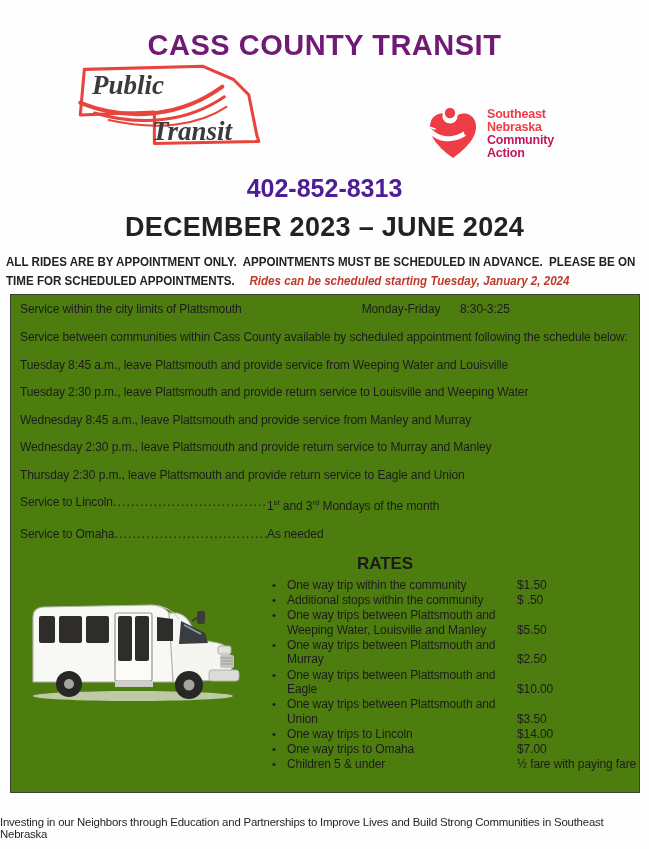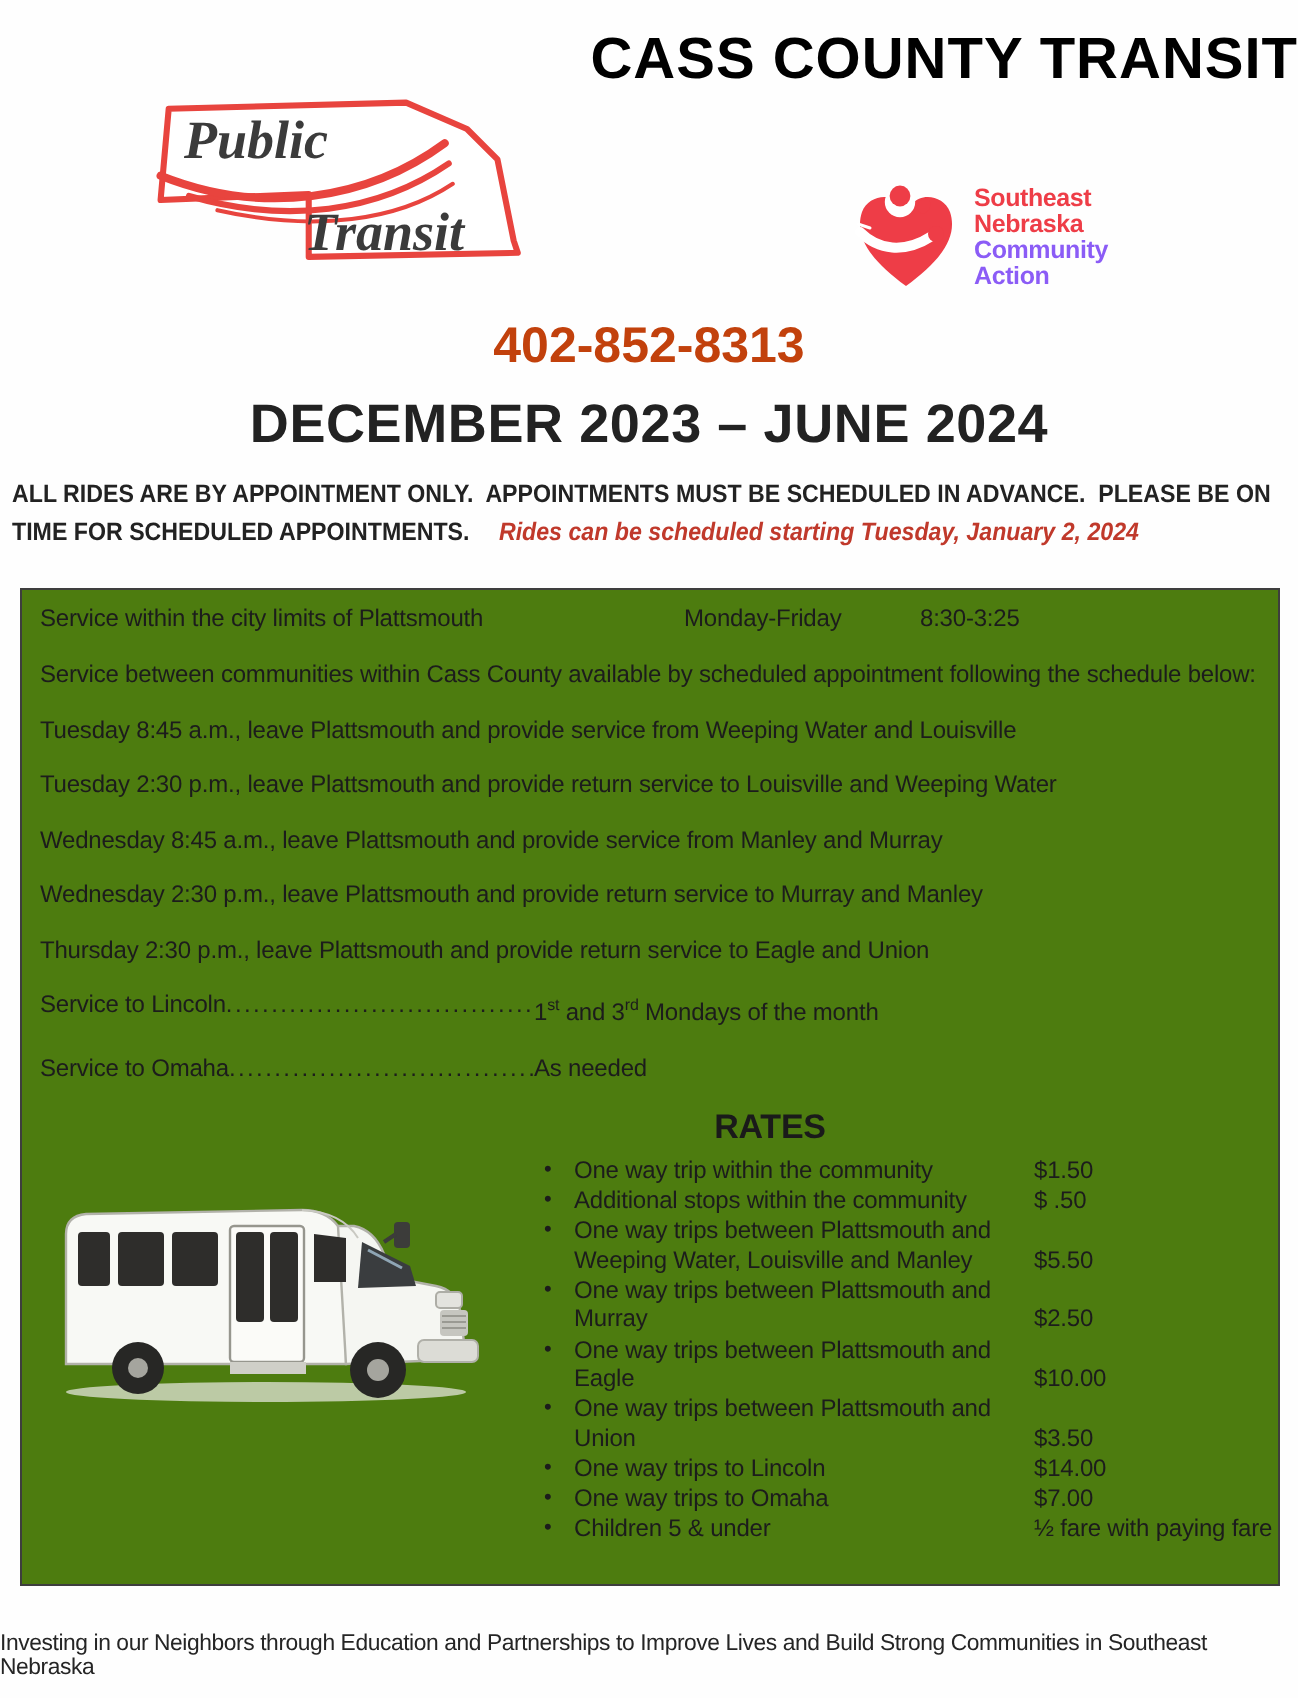--- a/index.html
+++ b/index.html
@@ -7,57 +7,57 @@
   body {
     width:649px; height:849px;
     font-family:"Liberation Sans", sans-serif;
     color:#1c1c1c;
     position:relative;
     overflow:hidden;
   }
   .page { width:649px; height:849px; position:relative; background:#fefefe; }
 
   
-  .title-l1 { text-align:right; font-weight:bold; font-size:29px; letter-spacing:.5px; padding-top:14px; color:#000000; }
+  .title-l1 { text-align:center; font-weight:bold; font-size:29px; letter-spacing:.5px; padding-top:29px; color:#701a75; }
   .title-l2 { text-align:center; font-weight:bold; font-size:29px; letter-spacing:.5px; margin-top:5px; color:#232323; }
 
   
   .logo-row { position:relative; height:102px; margin-top:2px; }
   .pt-logo { position:absolute; left:60px; top:0; width:208px; height:100px; }
   .pt-logo svg { position:absolute; left:0; top:0; }
   .pt-word { position:absolute; font-family:"Liberation Serif", serif; font-style:italic; font-weight:bold; color:#3b3b3b; }
   .pt-public { left:32px; top:6px; font-size:27px; }
   .pt-transit { left:92px; top:52px; font-size:27px; }
   .snca-logo { position:absolute; left:425px; top:10px; display:flex; align-items:center; gap:6px;margin-top:30px; }
   .snca-text { line-height:13px; font-weight:bold; font-size:12.5px; letter-spacing:-.2px; }
   .snca-red { color:#ee3d47; }
-  .snca-blue { color:#8b5cf6; }
-
-  
-  .phone { text-align:center; font-weight:bold; font-size:25px; margin-top:8px; color:#c2410c; }
+  .snca-blue { color:#be185d; }
+
+  
+  .phone { text-align:center; font-weight:bold; font-size:25px; margin-top:8px; color:#4c1d95; }
   .dates { text-align:center; font-weight:bold; font-size:27px; margin-top:9px; letter-spacing:.3px; color:#222; }
 
   
   .notice {
     width:700px; transform:scaleX(.92); transform-origin:left top;
     margin:10px 0 0 6px; font-weight:bold; font-size:12.6px; line-height:1.5;
     white-space:pre-wrap; color:#222;
   }
   .notice-red { color:#c0392b; font-style:italic; margin-left:16px; }
 
   
   .schedule-box {
     position:absolute; left:10px; top:294px; width:630px; height:499px;
     border:1.6px solid #3e3e3e; background:#4d7c0f;
     padding:7px 9px 0 9px; font-size:12px; letter-spacing:-.1px;
     overflow:hidden;
   }
   .cityrow { display:flex; white-space:nowrap; margin-bottom:13px; line-height:15px; }
   .city-label { width:322px; }
-  .city-days { width:118px; }
+  .city-days { width:118px;text-align:center; }
   .boxline { white-space:nowrap; overflow:hidden; margin-bottom:12.5px; line-height:15px; }
   .dotrow { display:flex; white-space:nowrap; margin-bottom:12.5px; line-height:15px; }
   .dotlead { display:flex; width:247px; }
   .dots { flex:1; overflow:hidden; white-space:nowrap; letter-spacing:1.2px; }
   .dotval sup { font-size:8px; }
 
   
   .bus { position:absolute; left:10px; top:288px; width:225px; height:125px; }
 
   

